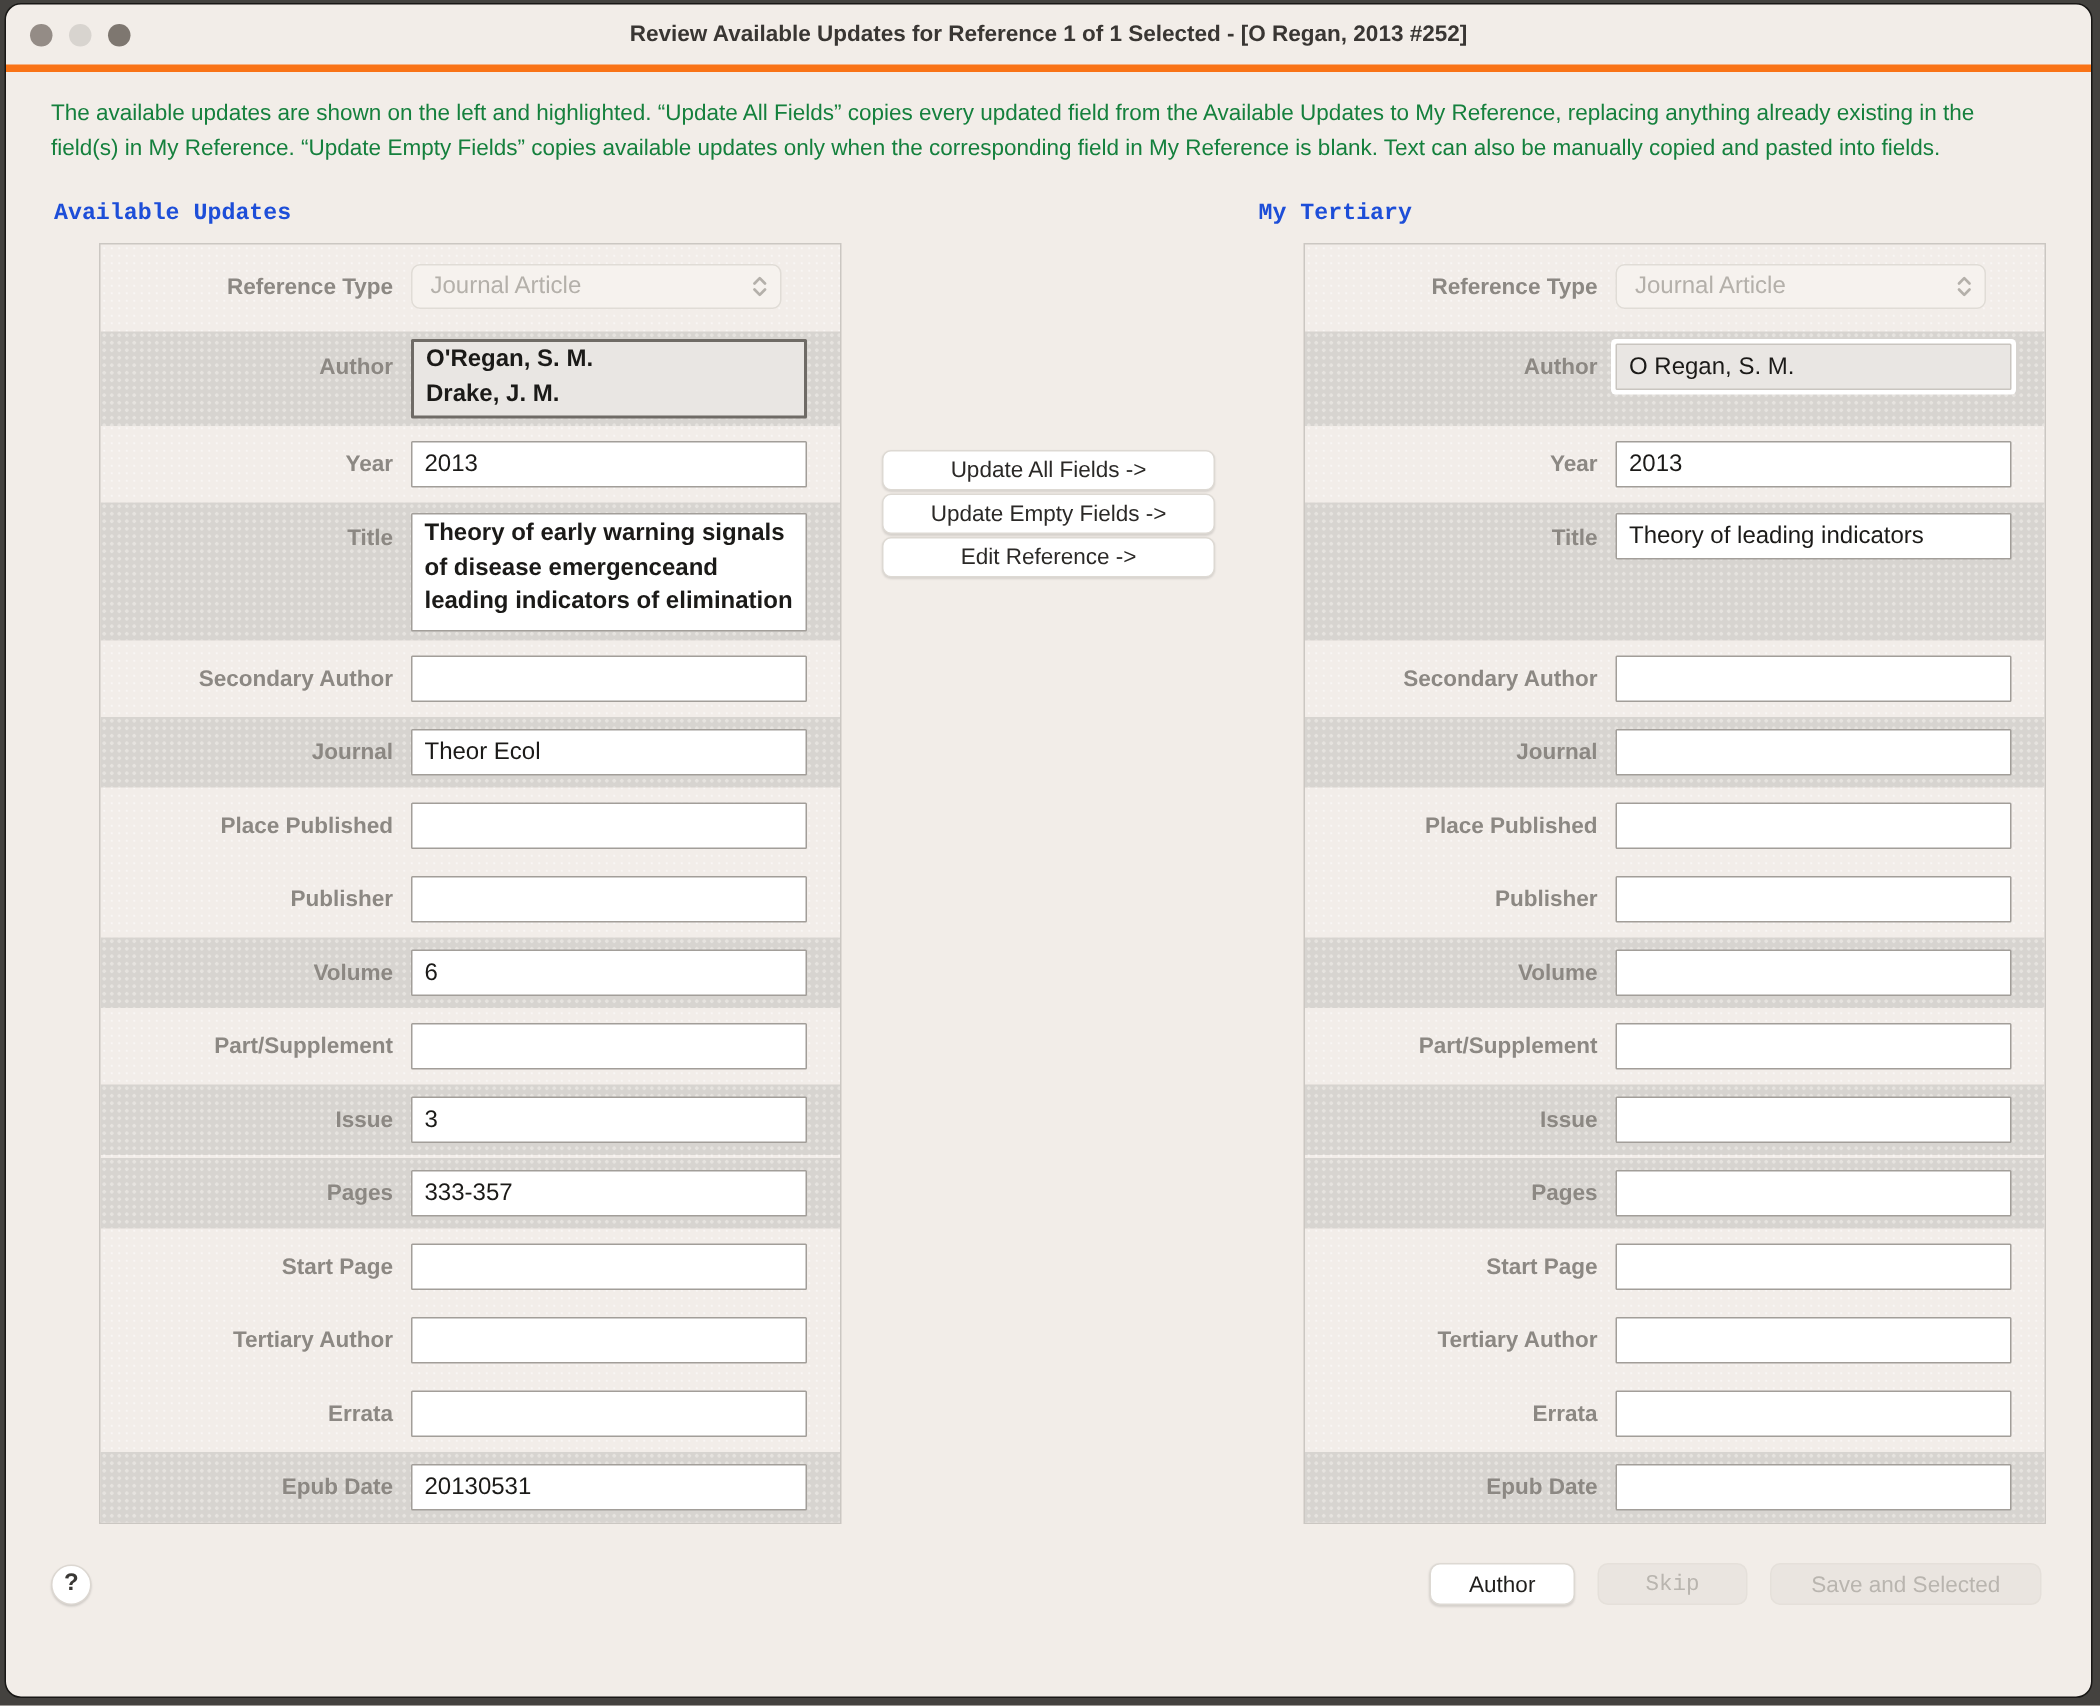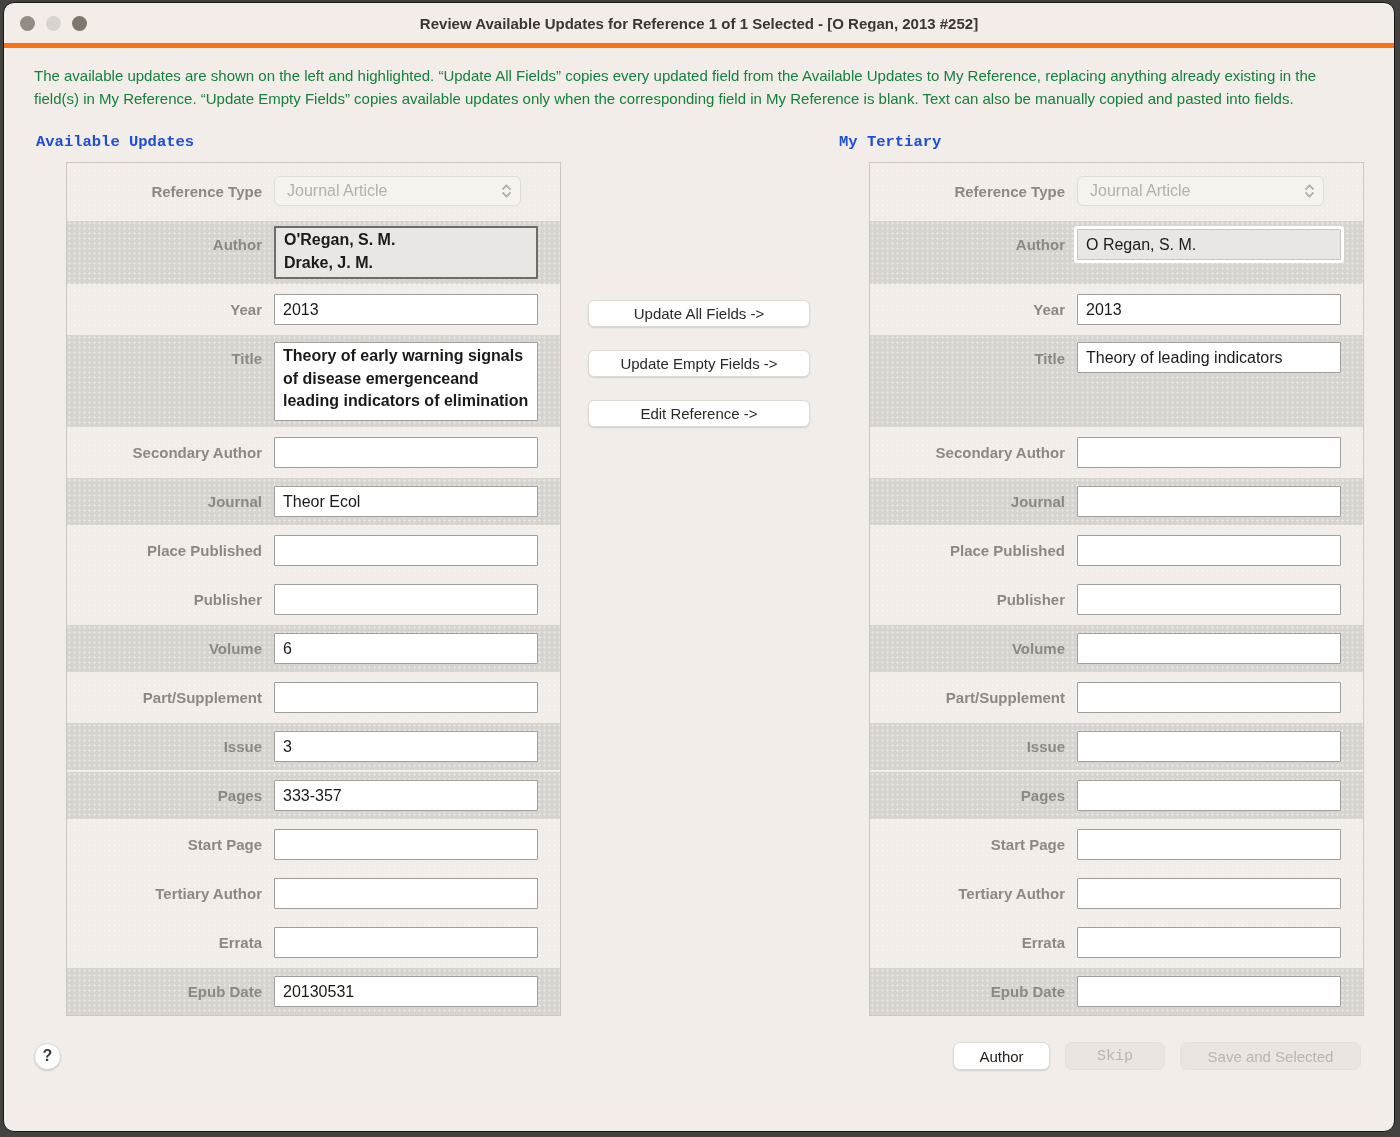--- a/index.html
+++ b/index.html
@@ -25,21 +25,21 @@
     text-align:center;font-size:15px;font-weight:700;color:#393633;
     white-space:nowrap;overflow:hidden;
   }
   
   .intro{
     margin:17px 32px 0 30px;font-size:15px;line-height:1.5;color:#15803d;
   }
   
   .columns{display:flex;margin:23px 30px 0 30px;}
   .col-side{width:527px;flex:0 0 527px;}
-  .col-mid{flex:1;display:flex;flex-direction:column;align-items:center;gap:23px;padding-top:167px;}
+  .col-mid{flex:1;display:flex;flex-direction:column;align-items:center;gap:2px;padding-top:167px;}
   .panel-header{font-size:15.5px;font-weight:700;color:#1d4ed8;margin:0 0 10px 2px;height:19px;font-family:Liberation Mono, monospace;}
   .panel{
     border:1px solid #cbc7c2;background:#f2ede9;box-sizing:border-box;
     background-image:radial-gradient(rgba(255,255,255,.5) .8px,transparent 1px);
     background-size:5px 5px;
     margin-left:32px;
   }
   
   .row{display:flex;align-items:center;margin-bottom:2px;}
   .row:last-child{margin-bottom:0;}

